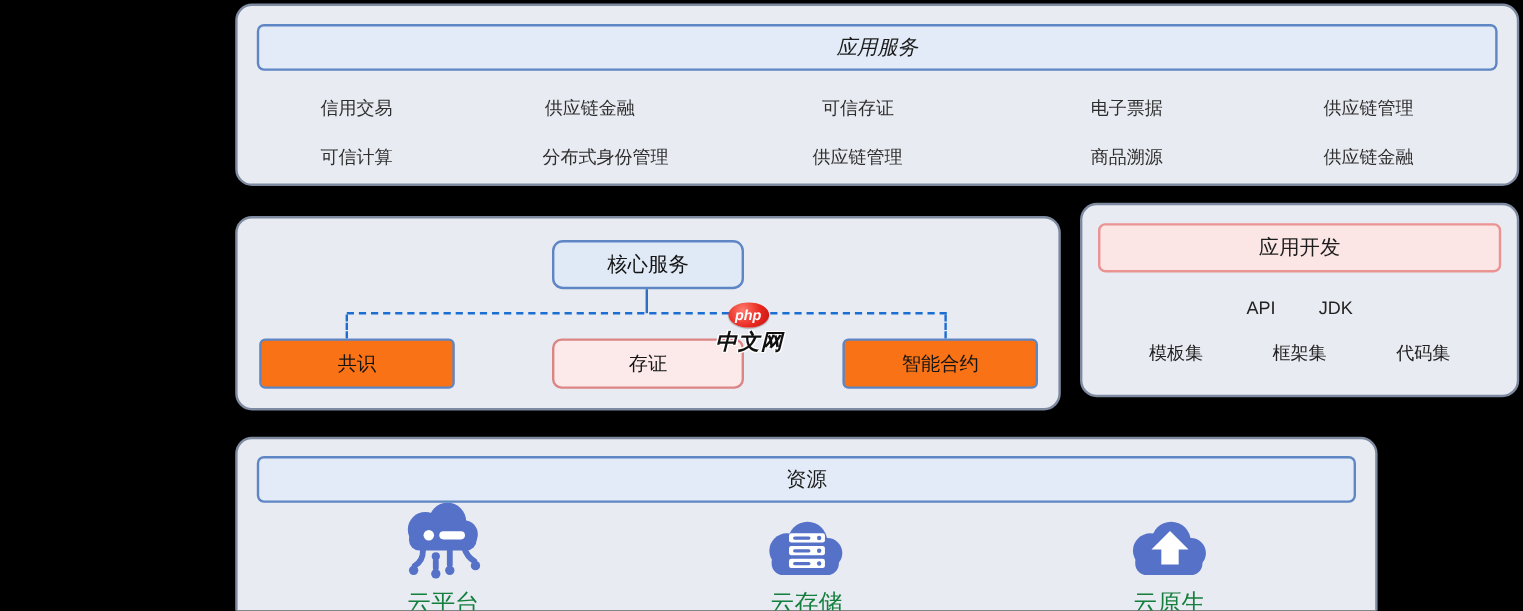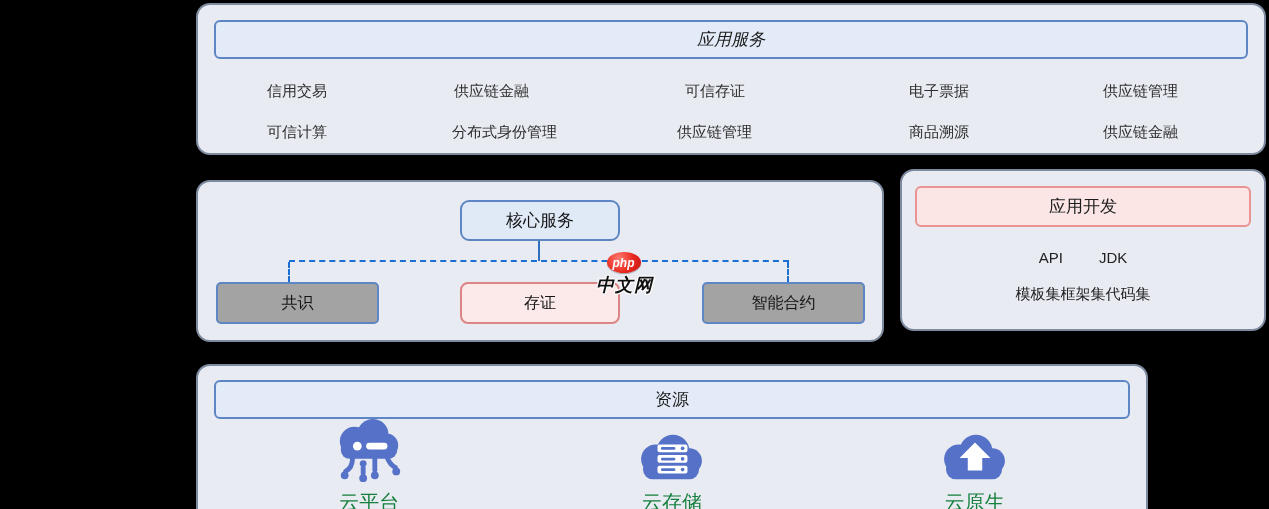--- a/index.html
+++ b/index.html
@@ -69,21 +69,21 @@
     position:absolute;left:262px;top:18px;width:160px;height:41px;
     background:#e0eaf7;border:2px solid #5f86c4;border-radius:9px;
     box-sizing:border-box;display:flex;align-items:center;justify-content:center;
     font-size:17px;font-weight:500;color:#141414;
   }
   .core-child{
     position:absolute;top:100px;height:42px;
     box-sizing:border-box;display:flex;align-items:center;justify-content:center;
     font-size:16px;color:#141414;
   }
-  .child-blue{background:#a3a3a3;border:2px solid #5f86c4;border-radius:5px;}
+  .child-blue{background:#f97316;border:2px solid #5f86c4;border-radius:5px;}
   .child-pink{background:#fceaea;border:2px solid #dc8585;border-radius:8px;}
   .conn-solid{position:absolute;left:340px;top:59px;width:2px;height:20px;background:#2e6fc0;}
   .conn-dash-h{position:absolute;left:91px;top:78px;width:500px;height:0;border-top:2px dashed #1b6ed2;}
   .conn-dash-v{position:absolute;width:0;height:20px;top:80px;border-left:2px dashed #1b6ed2;}
 
   
   .watermark{position:absolute;left:396px;top:70px;display:flex;align-items:center;z-index:5;flex-direction:column;}
   .wm-badge{
     width:34px;height:21px;border-radius:50%;
     background:radial-gradient(circle at 35% 30%, #ff7a6e 0%, #e8281e 55%, #c21414 100%);
@@ -92,21 +92,21 @@
     box-shadow:0 1px 1px rgba(0,0,0,.3);
   }
   .wm-text{
     margin-left:2px;font-size:18px;font-weight:700;font-style:italic;color:#101010;letter-spacing:1px;
     text-shadow:-1px -1px 0 #fff,1px -1px 0 #fff,-1px 1px 0 #fff,1px 1px 0 #fff;
   }
 
   
   .dev-row1{position:absolute;left:0;right:0;top:78px;display:flex;justify-content:center;gap:36px;
     font-size:15px;font-weight:500;color:#222;}
-  .dev-row2{position:absolute;left:0;right:0;top:114px;display:flex;justify-content:center;
+  .dev-row2{position:absolute;left:0;right:0;top:114px;display:flex;justify-content:center;gap:58px;
     font-size:15px;color:#222;}
 
   
   .res-row{position:absolute;left:20px;right:20px;top:52px;bottom:8px;display:flex;justify-content:space-around;align-items:flex-end;}
   .res-item{display:flex;flex-direction:column;align-items:center;gap:4px;}
   .res-icon{height:66px;display:flex;align-items:flex-end;justify-content:center;}
   .res-label{font-size:20px;color:#15803d;}
 </style>
 </head>
 <body>

